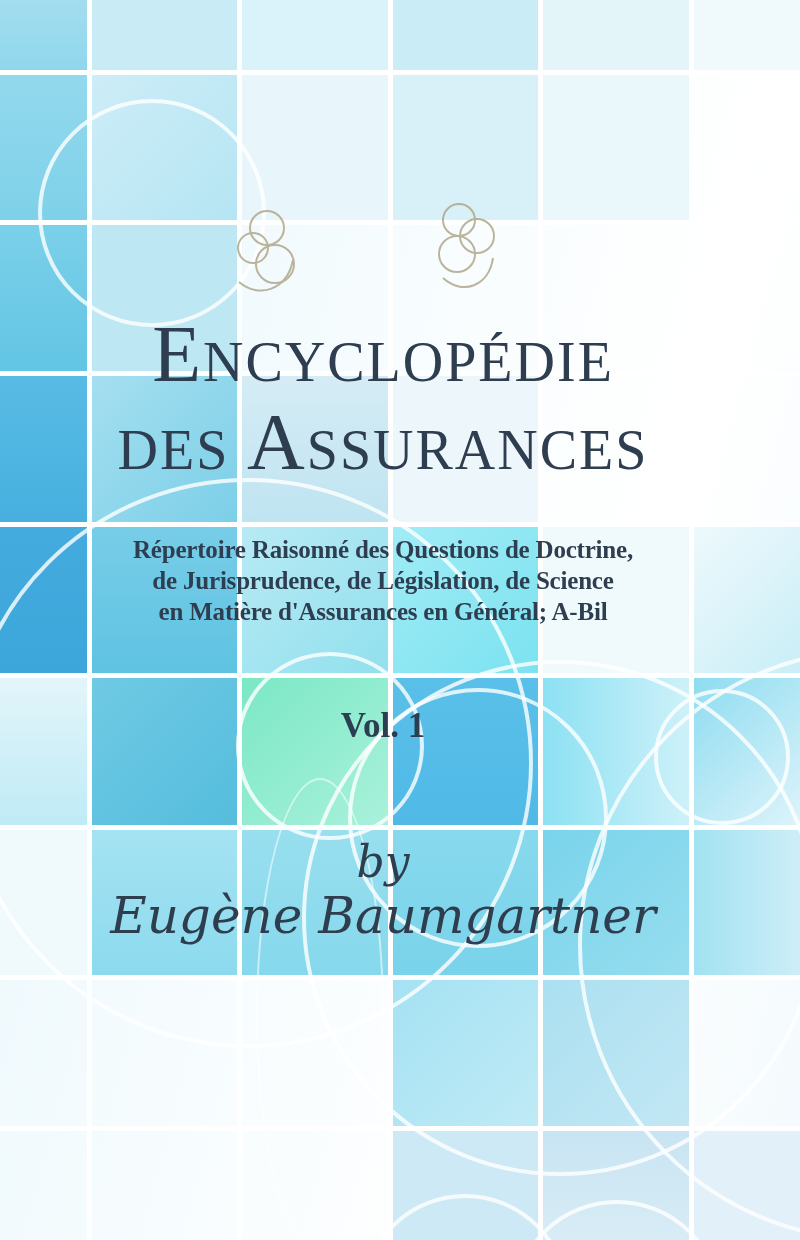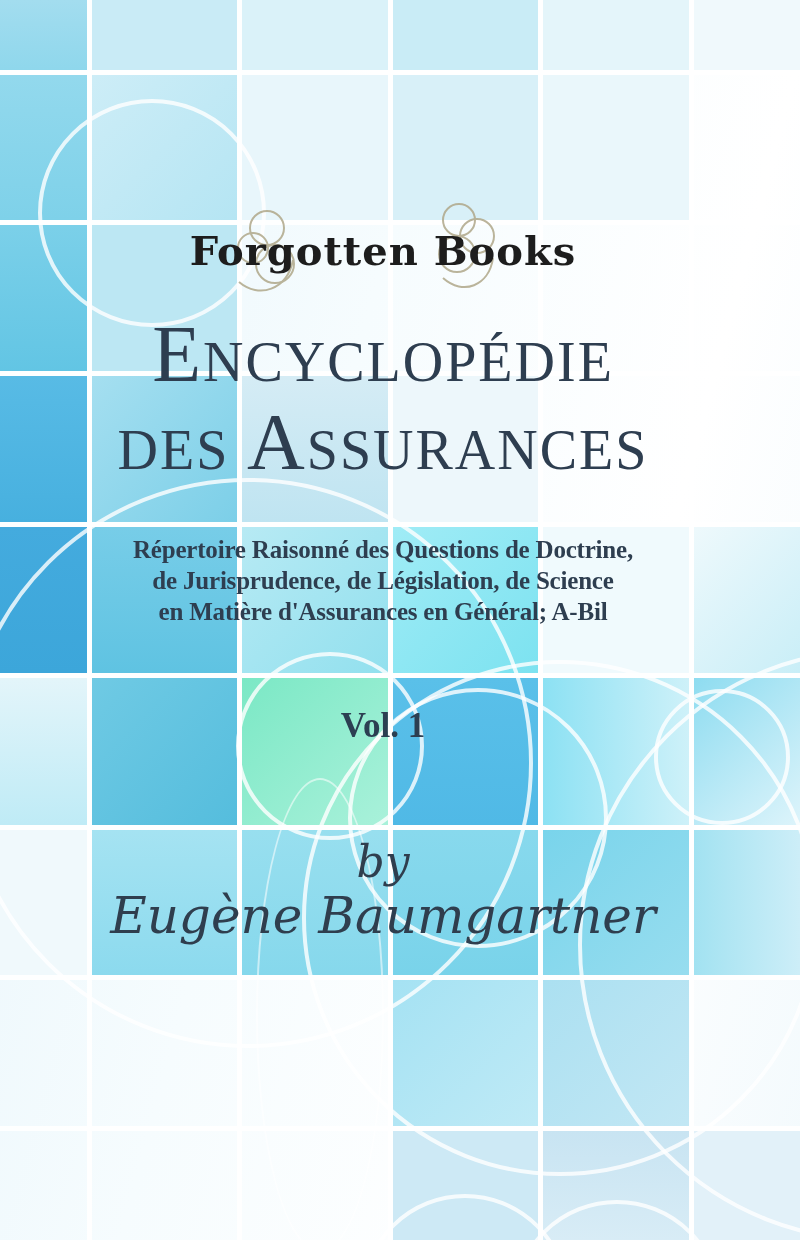--- a/index.html
+++ b/index.html
@@ -129,21 +129,20 @@
         </g>
       </svg>
       <svg class="flourish fl-right" width="72" height="104" viewBox="0 0 72 104">
         <g fill="none" stroke="#b0a88a" stroke-width="2" opacity="0.85">
           <circle cx="30" cy="24" r="16"></circle>
           <circle cx="48" cy="40" r="17"></circle>
           <circle cx="28" cy="58" r="18"></circle>
           <path d="M14,82 C 34,100 60,90 64,62"></path>
         </g>
       </svg>
-      <span class="logo-text">Forgotten Books</span>
     </div>
 
     <div class="txt title-block">
       <div class="title-line">Encyclopédie</div>
       <div class="title-line">des Assurances</div>
     </div>
 
     <div class="txt subtitle-block">
       <div class="subtitle-line">Répertoire Raisonné des Questions de Doctrine,</div>
       <div class="subtitle-line">de Jurisprudence, de Législation, de Science</div>

